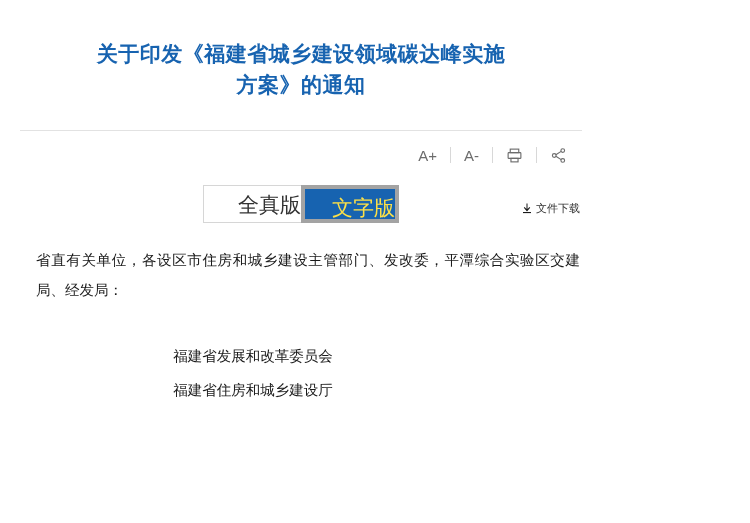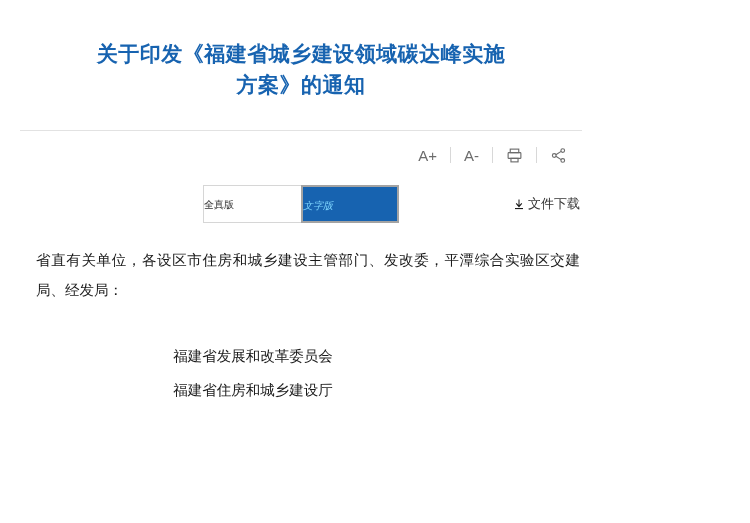--- a/index.html
+++ b/index.html
@@ -66,41 +66,40 @@
   }
   .tabs {
     display: flex;
     justify-content: center;
     align-items: center;
   }
   .tab {
     width: 98px;
     height: 38px;
     line-height: 38px;
-    text-align: left;
-    font-size: 10px;
+    text-align: right;
+    font-size: 21px;
     box-sizing: border-box;
   }
   .tab-inactive {
     background: #ffffff;
     color: #333;
     border: 1px solid #d6d6d6;
     border-right: none;
   }
   .tab-active {
     background: #1763b0;
-    color: #7dd3fc;
-    border: 2px solid #a3a3a3;
-    font-style: italic;
+    color: #fde047;
+    border: 4px solid #a3a3a3;
   }
   .download {
     position: absolute;
     right: 22px;
-    top: 10px;
-    font-size: 13px;
+    top: 16px;
+    font-size: 11px;
     color: #333;
     display: flex;
     align-items: center;
     gap: 3px;
   }
   .download svg { display: block; }
   .body-text {
     padding: 22px 22px 0 36px;
     font-size: 14.5px;
     line-height: 30px;

